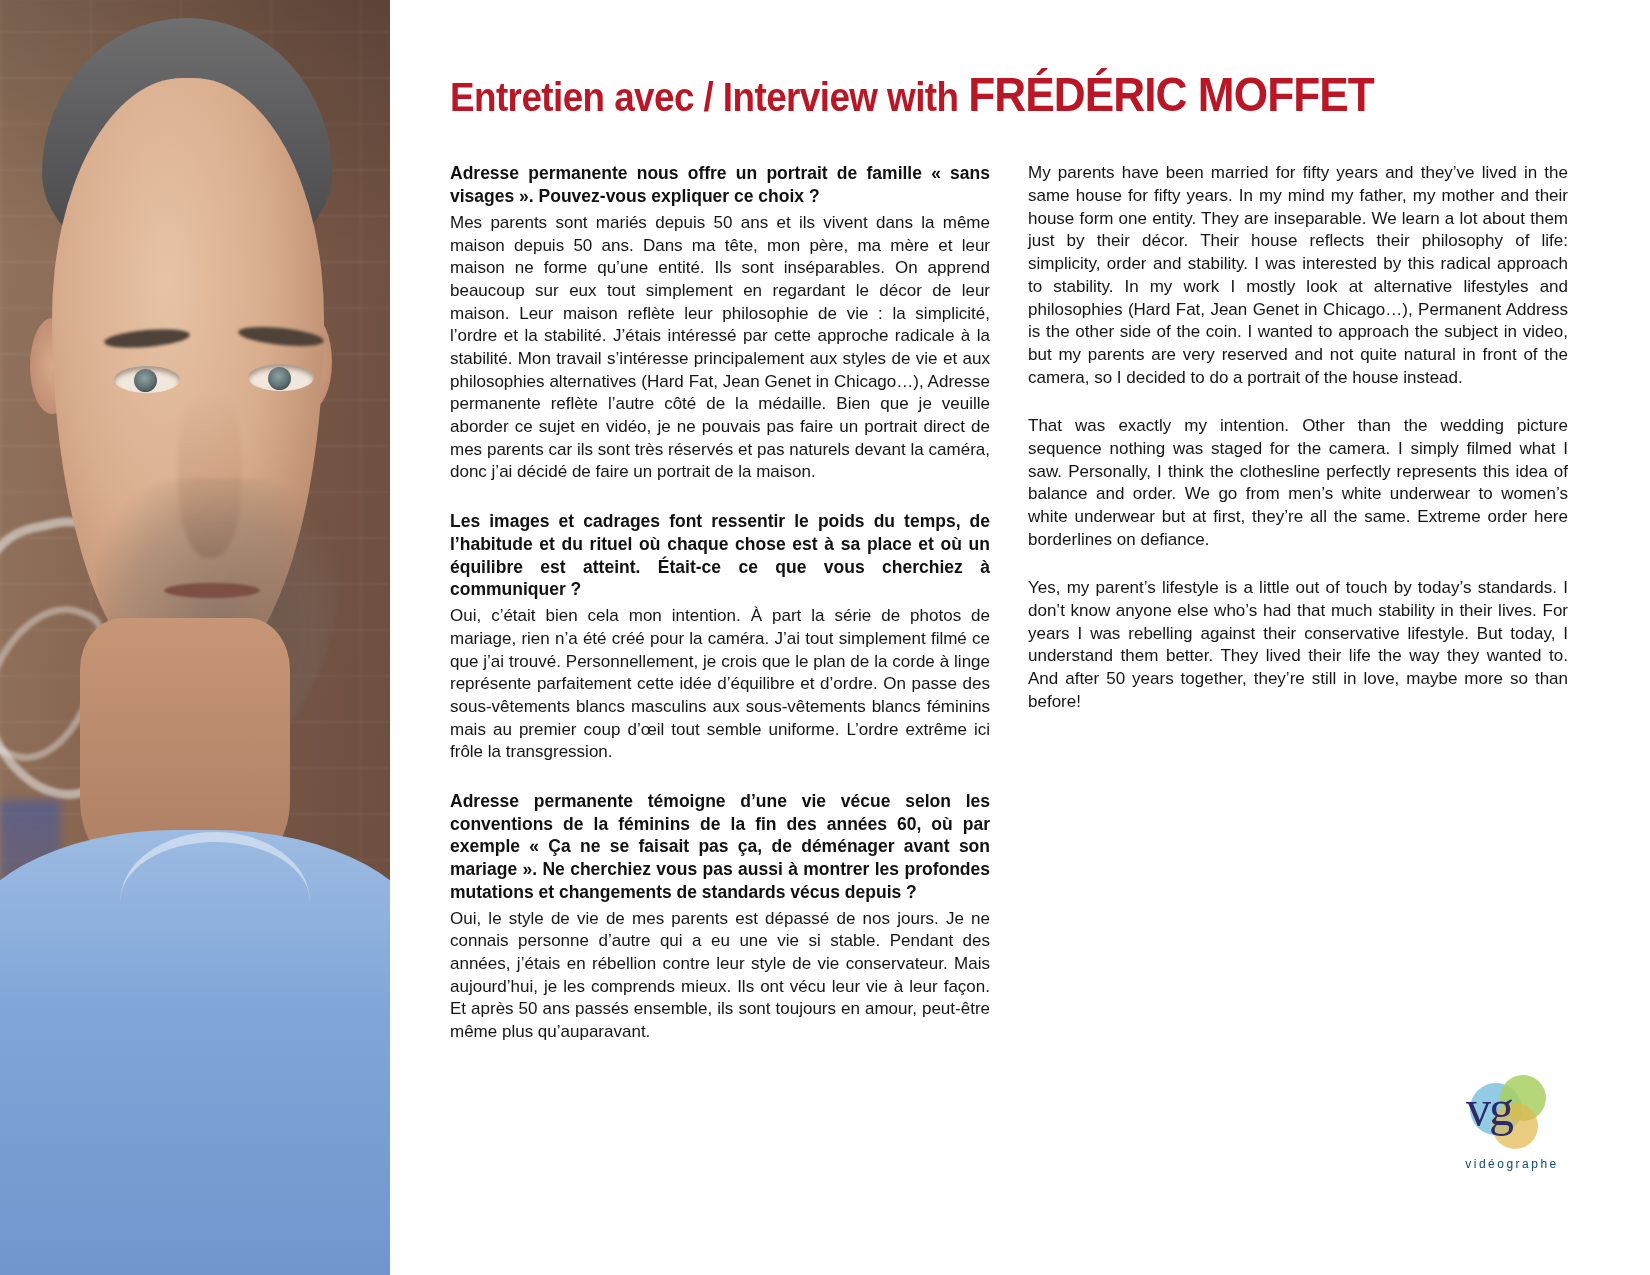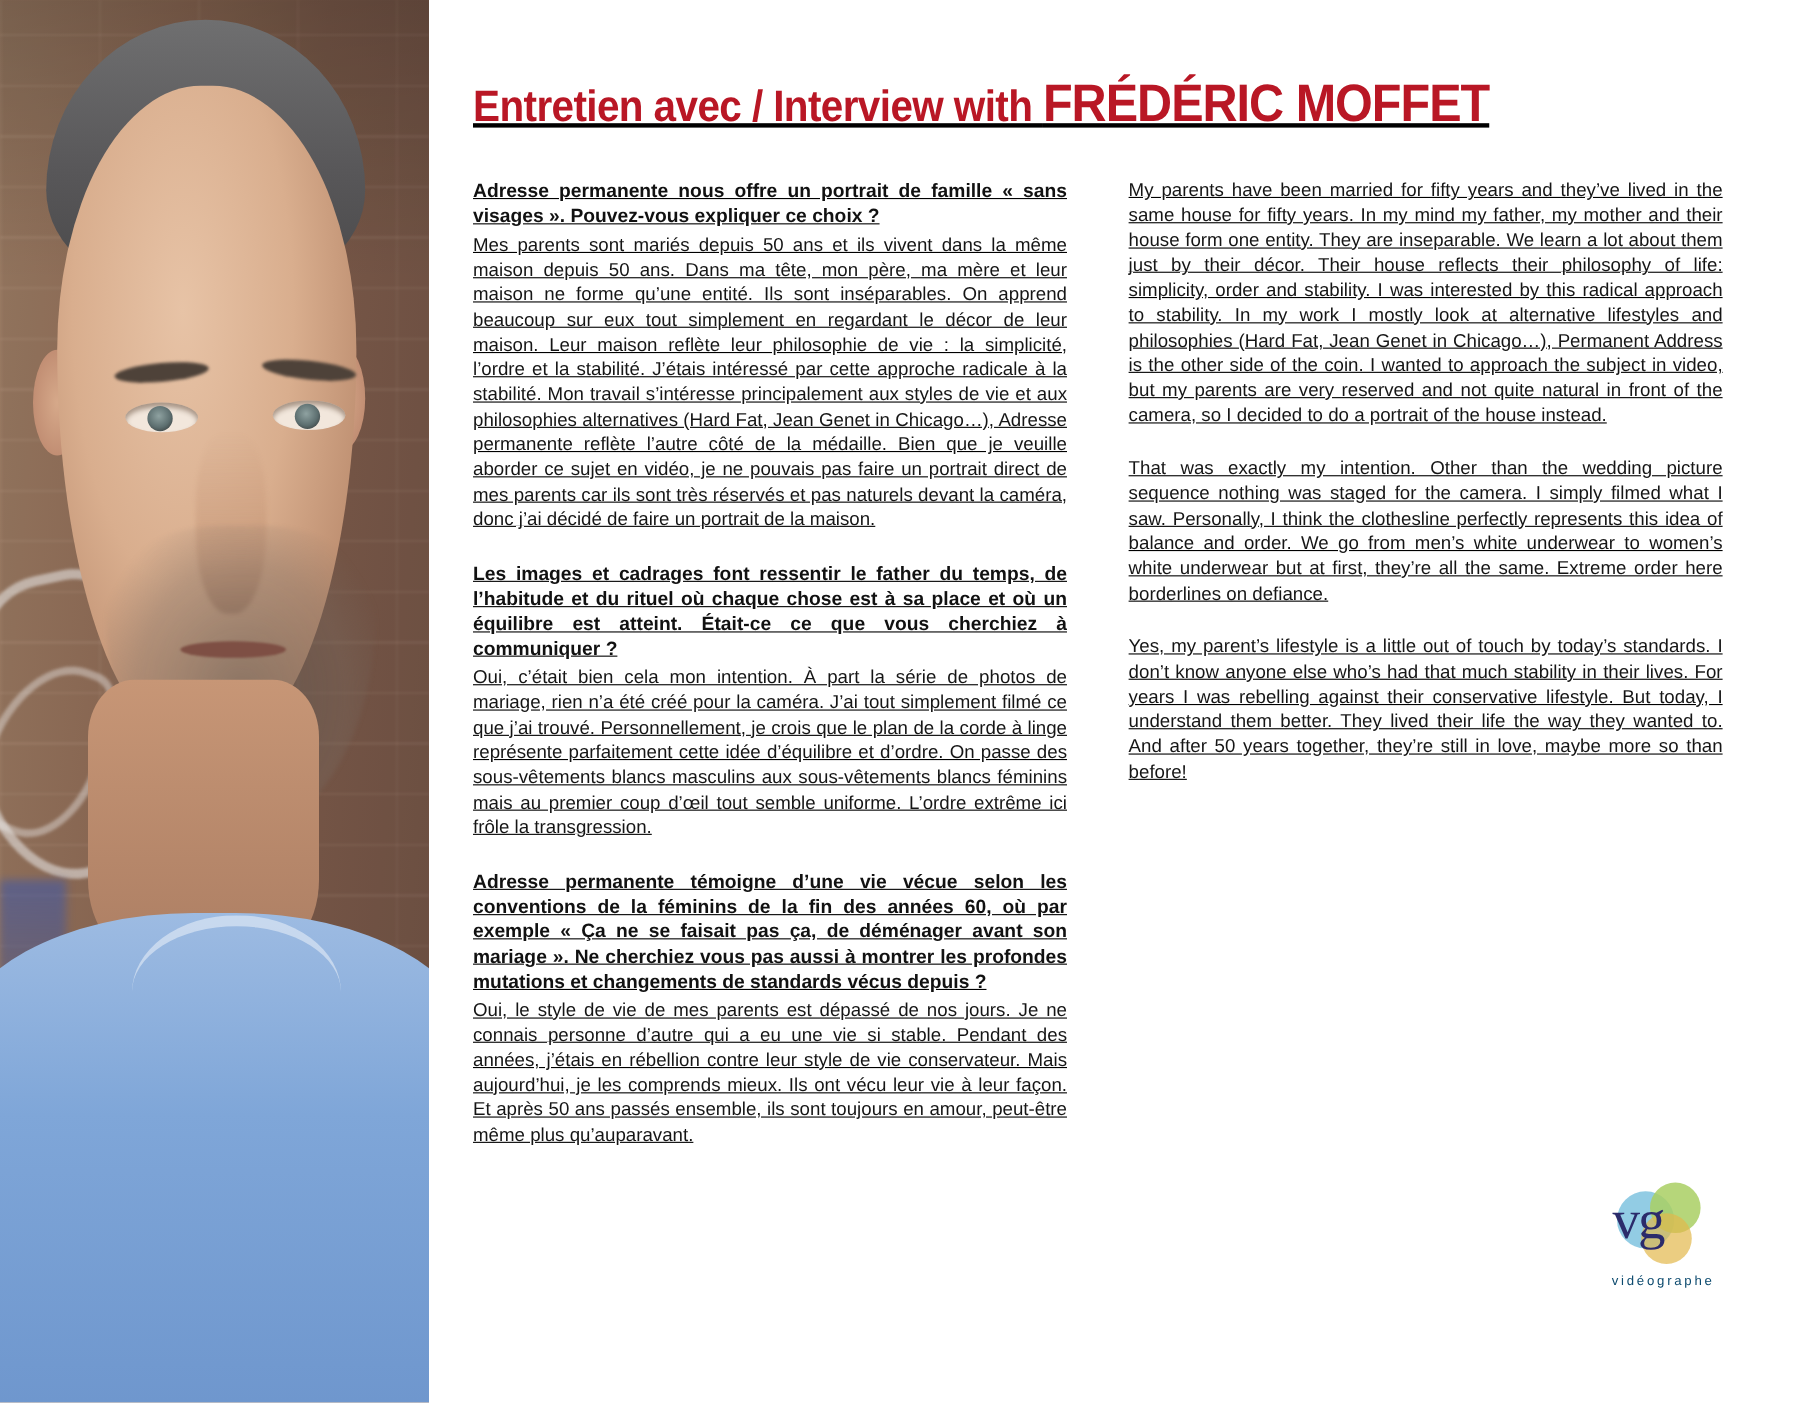--- a/index.html
+++ b/index.html
@@ -189,23 +189,22 @@
     top: 832px;
     width: 190px;
     height: 60px;
     border-top: 10px solid rgba(255,255,255,.45);
     border-radius: 50% 50% 0 0 / 100% 100% 0 0;
   }
 
   
   .content {
     flex: 1 1 auto;
-    padding: 70px 70px 40px 40px;
-    position: relative;
-    text-decoration: underline;
+    padding: 70px 70px 40px 60px;
+    position: relative;
   }
 
   .headline {
     color: #b91725;
     font-family: "Liberation Sans", sans-serif;
     font-weight: bold;
     font-size: 40px;
     letter-spacing: -0.6px;
     line-height: 1.05;
     margin: 0 0 42px 0;
@@ -213,21 +212,21 @@
     transform-origin: left center;
     white-space: nowrap;
   }
   .headline .name {
     font-size: 48px;
     letter-spacing: -1px;
   }
 
   .columns {
     display: flex;
-    gap: 56px;
+    gap: 38px;
   }
   .col {
     width: 540px;
   }
 
   .qa { margin-bottom: 26px; }
 
   .q {
     font-weight: bold;
     font-size: 17.5px;
@@ -325,21 +324,21 @@
     <div class="columns">
 
       <div class="col col-fr">
 
         <div class="qa">
           <p class="q">Adresse permanente nous offre un portrait de famille « sans visages ». Pouvez-vous expliquer ce choix ?</p>
           <p class="a">Mes parents sont mariés depuis 50 ans et ils vivent dans la même maison depuis 50 ans. Dans ma tête, mon père, ma mère et leur maison ne forme qu’une entité. Ils sont inséparables. On apprend beaucoup sur eux tout simplement en regardant le décor de leur maison. Leur maison reflète leur philosophie de vie : la simplicité, l’ordre et la stabilité. J’étais intéressé par cette approche radicale à la stabilité. Mon travail s’intéresse principalement aux styles de vie et aux philosophies alternatives (Hard Fat, Jean Genet in Chicago…), Adresse permanente reflète l’autre côté de la médaille. Bien que je veuille aborder ce sujet en vidéo, je ne pouvais pas faire un portrait direct de mes parents car ils sont très réservés et pas naturels devant la caméra, donc j’ai décidé de faire un portrait de la maison.</p>
         </div>
 
         <div class="qa">
-          <p class="q">Les images et cadrages font ressentir le father du temps, de l’habitude et du rituel où chaque chose est à sa place et où un équilibre est atteint. Était-ce ce que vous cherchiez à communiquer ?</p>
+          <p class="q">Les images et cadrages font ressentir le poids du temps, de l’habitude et du rituel où chaque chose est à sa place et où un équilibre est atteint. Était-ce ce que vous cherchiez à communiquer ?</p>
           <p class="a">Oui, c’était bien cela mon intention. À part la série de photos de mariage, rien n’a été créé pour la caméra. J’ai tout simplement filmé ce que j’ai trouvé. Personnellement, je crois que le plan de la corde à linge représente parfaitement cette idée d’équilibre et d’ordre. On passe des sous-vêtements blancs masculins aux sous-vêtements blancs féminins mais au premier coup d’œil tout semble uniforme. L’ordre extrême ici frôle la transgression.</p>
         </div>
 
         <div class="qa">
           <p class="q">Adresse permanente témoigne d’une vie vécue selon les conventions de la féminins de la fin des années 60, où par exemple « Ça ne se faisait pas ça, de déménager avant son mariage ». Ne cherchiez vous pas aussi à montrer les profondes mutations et changements de standards vécus depuis ?</p>
           <p class="a">Oui, le style de vie de mes parents est dépassé de nos jours. Je ne connais personne d’autre qui a eu une vie si stable. Pendant des années, j’étais en rébellion contre leur style de vie conservateur. Mais aujourd’hui, je les comprends mieux. Ils ont vécu leur vie à leur façon. Et après 50 ans passés ensemble, ils sont toujours en amour, peut-être même plus qu’auparavant.</p>
         </div>
 
       </div>
 

